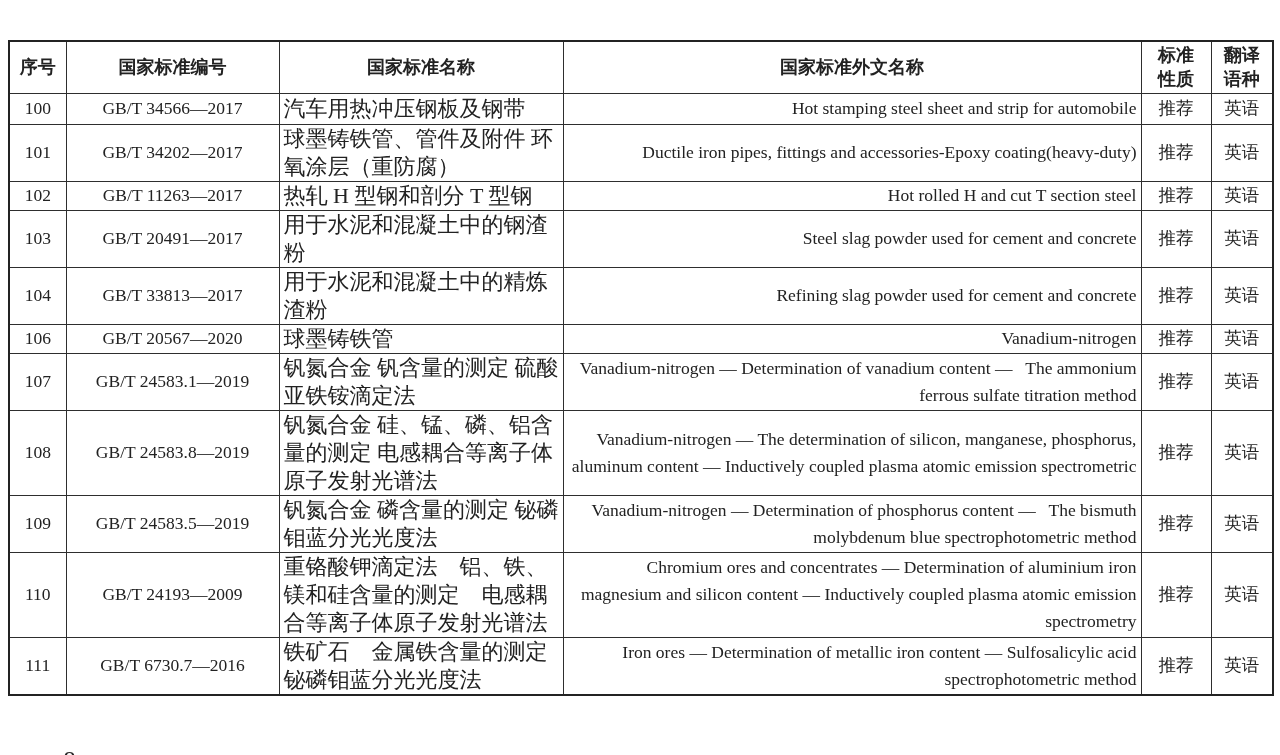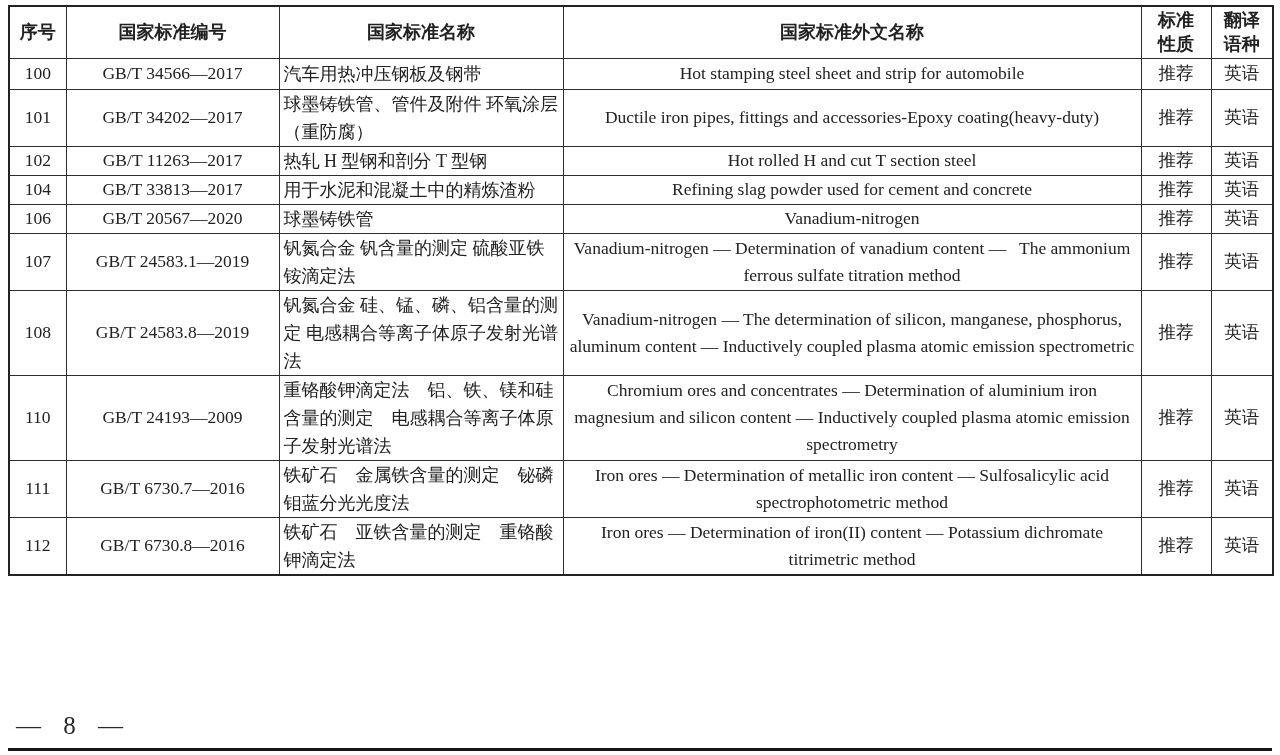--- a/index.html
+++ b/index.html
@@ -9,20 +9,21 @@
     width: 1280px;
     height: 755px;
     position: relative;
     overflow: hidden;
     font-family: "Liberation Serif", "DejaVu Serif", serif;
     color: #1c1c1c;
   }
   .page {
     position: absolute;
     inset: 0;
+    margin-top: 35px;
   }
   table.std-table {
     border-collapse: collapse;
     table-layout: fixed;
     width: 1264px;
     margin: 5px 0 0 8px;
     border: 2px solid #232323;
   }
   table.std-table th,
   table.std-table td {
@@ -55,25 +56,26 @@
     font-size: 17.5px;
     line-height: 27px;
     color: #222;
   }
   td.index-cell, td.code-cell, td.nature-cell, td.lang-cell, td.name-en-cell {
     text-align: center;
   }
   td.name-zh-cell {
     text-align: left;
     padding: 1px 7px;
-    font-size: 18px;
+    font-size: 22px;
     line-height: 28px;
   }
   td.name-en-cell {
     padding: 1px 10px;
+    text-align: right;
   }
   .page-number {
     position: absolute;
     left: 16px;
     top: 712px;
     font-size: 25px;
     letter-spacing: 2px;
     word-spacing: 12px;
     color: #2a2a2a;
   }
@@ -134,20 +136,28 @@
         <td class="lang-cell">英语</td>
       </tr>
       <tr style="height:28px">
         <td class="index-cell">102</td>
         <td class="code-cell">GB/T 11263—2017</td>
         <td class="name-zh-cell">热轧 H 型钢和剖分 T 型钢</td>
         <td class="name-en-cell">Hot rolled H and cut T section steel</td>
         <td class="nature-cell">推荐</td>
         <td class="lang-cell">英语</td>
       </tr>
+      <tr style="height:28px">
+        <td class="index-cell">103</td>
+        <td class="code-cell">GB/T 20491—2017</td>
+        <td class="name-zh-cell">用于水泥和混凝土中的钢渣粉</td>
+        <td class="name-en-cell">Steel slag powder used for cement and concrete</td>
+        <td class="nature-cell">推荐</td>
+        <td class="lang-cell">英语</td>
+      </tr>
       <tr style="height:29px">
         <td class="index-cell">104</td>
         <td class="code-cell">GB/T 33813—2017</td>
         <td class="name-zh-cell">用于水泥和混凝土中的精炼渣粉</td>
         <td class="name-en-cell">Refining slag powder used for cement and concrete</td>
         <td class="nature-cell">推荐</td>
         <td class="lang-cell">英语</td>
       </tr>
       <tr style="height:28px">
         <td class="index-cell">106</td>
@@ -166,43 +176,43 @@
         <td class="lang-cell">英语</td>
       </tr>
       <tr style="height:84px">
         <td class="index-cell">108</td>
         <td class="code-cell">GB/T 24583.8—2019</td>
         <td class="name-zh-cell">钒氮合金 硅、锰、磷、铝含量的测定 电感耦合等离子体原子发射光谱法</td>
         <td class="name-en-cell">Vanadium-nitrogen — The determination of silicon, manganese, phosphorus, aluminum content — Inductively coupled plasma atomic emission spectrometric</td>
         <td class="nature-cell">推荐</td>
         <td class="lang-cell">英语</td>
       </tr>
+      <tr style="height:56px">
+        <td class="index-cell">109</td>
+        <td class="code-cell">GB/T 24583.5—2019</td>
+        <td class="name-zh-cell">钒氮合金 磷含量的测定 铋磷钼蓝分光光度法</td>
+        <td class="name-en-cell">Vanadium-nitrogen — Determination of phosphorus content —&nbsp;&nbsp; The bismuth molybdenum blue spectrophotometric method</td>
+        <td class="nature-cell">推荐</td>
+        <td class="lang-cell">英语</td>
+      </tr>
       <tr style="height:84px">
         <td class="index-cell">110</td>
         <td class="code-cell">GB/T 24193—2009</td>
         <td class="name-zh-cell">重铬酸钾滴定法　铝、铁、镁和硅含量的测定　电感耦合等离子体原子发射光谱法</td>
         <td class="name-en-cell">Chromium ores and concentrates — Determination of aluminium iron magnesium and silicon content — Inductively coupled plasma atomic emission spectrometry</td>
         <td class="nature-cell">推荐</td>
         <td class="lang-cell">英语</td>
       </tr>
       <tr style="height:56px">
         <td class="index-cell">111</td>
         <td class="code-cell">GB/T 6730.7—2016</td>
         <td class="name-zh-cell">铁矿石　金属铁含量的测定　铋磷钼蓝分光光度法</td>
         <td class="name-en-cell">Iron ores — Determination of metallic iron content — Sulfosalicylic acid spectrophotometric method</td>
         <td class="nature-cell">推荐</td>
         <td class="lang-cell">英语</td>
       </tr>
-      <tr style="height:56px">
-        <td class="index-cell">112</td>
-        <td class="code-cell">GB/T 6730.8—2016</td>
-        <td class="name-zh-cell">铁矿石　亚铁含量的测定　重铬酸钾滴定法</td>
-        <td class="name-en-cell">Iron ores — Determination of iron(II) content — Potassium dichromate titrimetric method</td>
-        <td class="nature-cell">推荐</td>
-        <td class="lang-cell">英语</td>
-      </tr>
     </tbody>
   </table>
 
   <div class="page-number">— 8 —</div>
   <div class="bottom-rule"></div>
 
 </div>
 
 </body></html>

